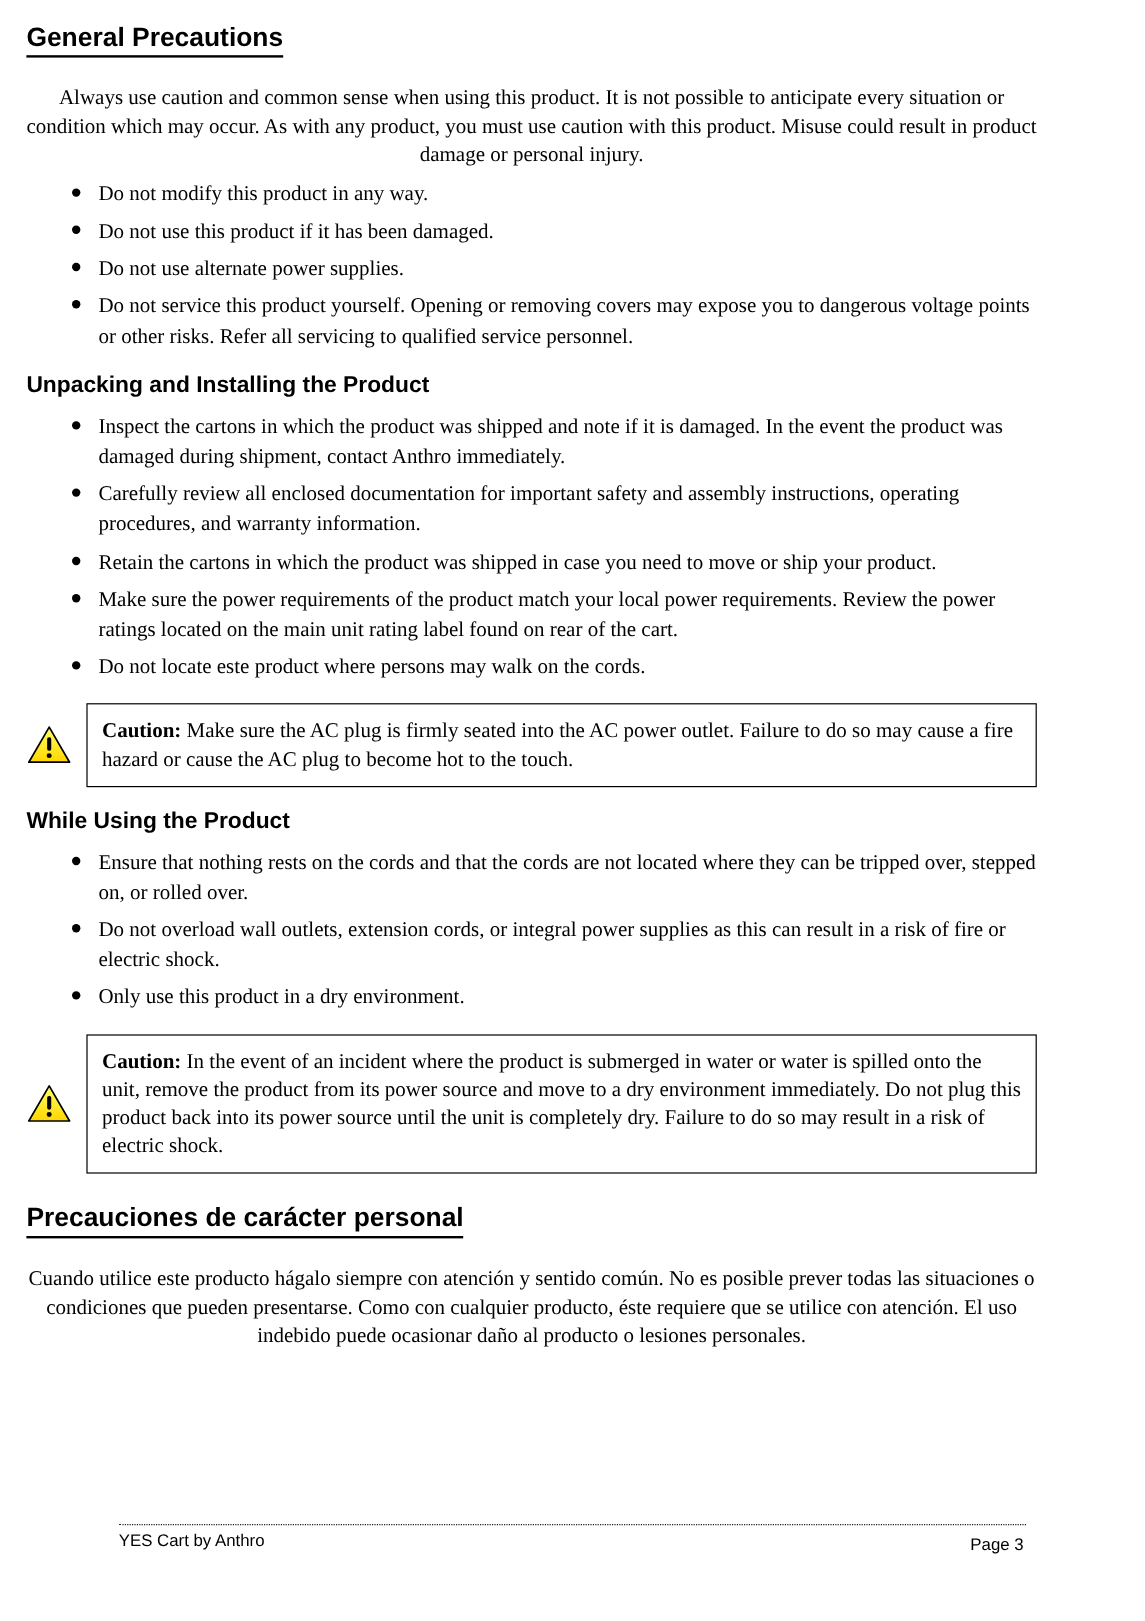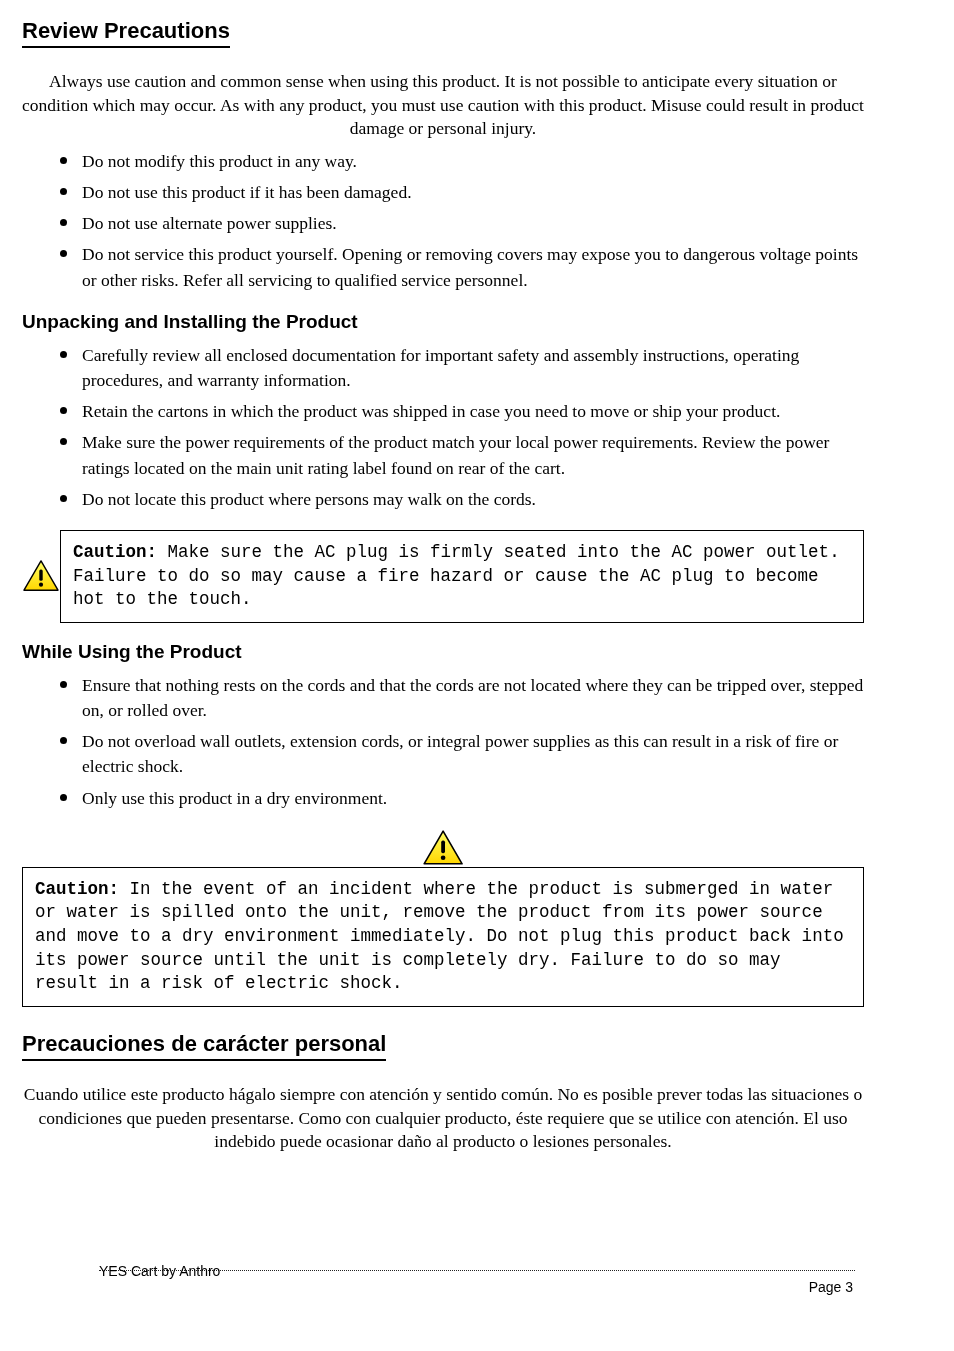--- a/index.html
+++ b/index.html
@@ -54,24 +54,24 @@
   }
   .subhead {
     font-family: Arial, Helvetica, sans-serif;
     font-weight: bold;
     font-size: 19px;
     margin: 14px 0 10px 0;
   }
   .callout-row {
     display: flex;
     align-items: center;
+    gap: 12px;
     margin: 8px 0 18px 0;
-    font-family: Liberation Mono, monospace;
   }
-  .callout-row.tall { margin-bottom: 24px; flex-direction: column; }
+  .callout-row.tall { margin-bottom: 24px; }
   .warn-icon {
     flex: 0 0 38px;
     height: 34px;
   }
   .callout-box {
     flex: 1;
     border: 1.5px solid #000;
     padding: 10px 12px 10px 12px;
     font-size: 17.5px;
     line-height: 1.35;
@@ -80,57 +80,58 @@
   .footer-line {
     position: absolute;
     left: 99px;
     right: 99px;
     bottom: 80px;
     border-top: 1px dotted #222;
   }
   .footer-left {
     position: absolute;
     left: 99px;
-    bottom: 72px;
+    bottom: 60px;
     font-family: Arial, Helvetica, sans-serif;
     font-size: 14px;
     color: #000;
   }
   .footer-right {
     position: absolute;
     right: 101px;
     bottom: 56px;
     font-family: Arial, Helvetica, sans-serif;
     font-size: 14px;
     color: #000;
   }
 </style>
 </head>
 <body>
 
 <div class="page">
 
-  <div class="section-heading">Review Precautions</div>
+  <div class="section-heading">General Precautions</div>
 
   <p class="para">Always use caution and common sense when using this product. It is not possible to anticipate every situation or condition which may occur. As with any product, you must use caution with this product. Misuse could result in product damage or personal injury.</p>
 
   <ul class="bullets">
     <li>Do not modify this product in any way.</li>
     <li>Do not use this product if it has been damaged.</li>
     <li>Do not use alternate power supplies.</li>
     <li>Do not service this product yourself. Opening or removing covers may expose you to dangerous voltage points or other risks. Refer all servicing to qualified service personnel.</li>
   </ul>
 
   <div class="subhead">Unpacking and Installing the Product</div>
 
   <ul class="bullets">
+    <li>Inspect the cartons in which the product was shipped and note if it is damaged. In the event the product was damaged during shipment, contact Anthro immediately.</li>
     <li>Carefully review all enclosed documentation for important safety and assembly instructions, operating procedures, and warranty information.</li>
     <li>Retain the cartons in which the product was shipped in case you need to move or ship your product.</li>
     <li>Make sure the power requirements of the product match your local power requirements. Review the power ratings located on the main unit rating label found on rear of the cart.</li>
-    <li>Do not locate this product where persons may walk on the cords.</li>
+    <li>Do not locate este product where persons may walk on the cords.</li>
   </ul>
 
   <div class="callout-row">
     <svg class="warn-icon" viewBox="0 0 40 36">
       <defs>
         <linearGradient id="yg1" x1="0" y1="0" x2="0" y2="1">
           <stop offset="0" stop-color="#ffff66"></stop>
           <stop offset="1" stop-color="#ffd600"></stop>
         </linearGradient>
       </defs>

